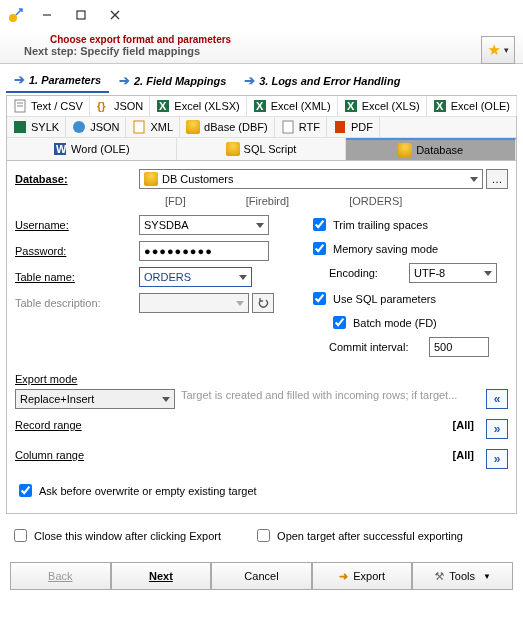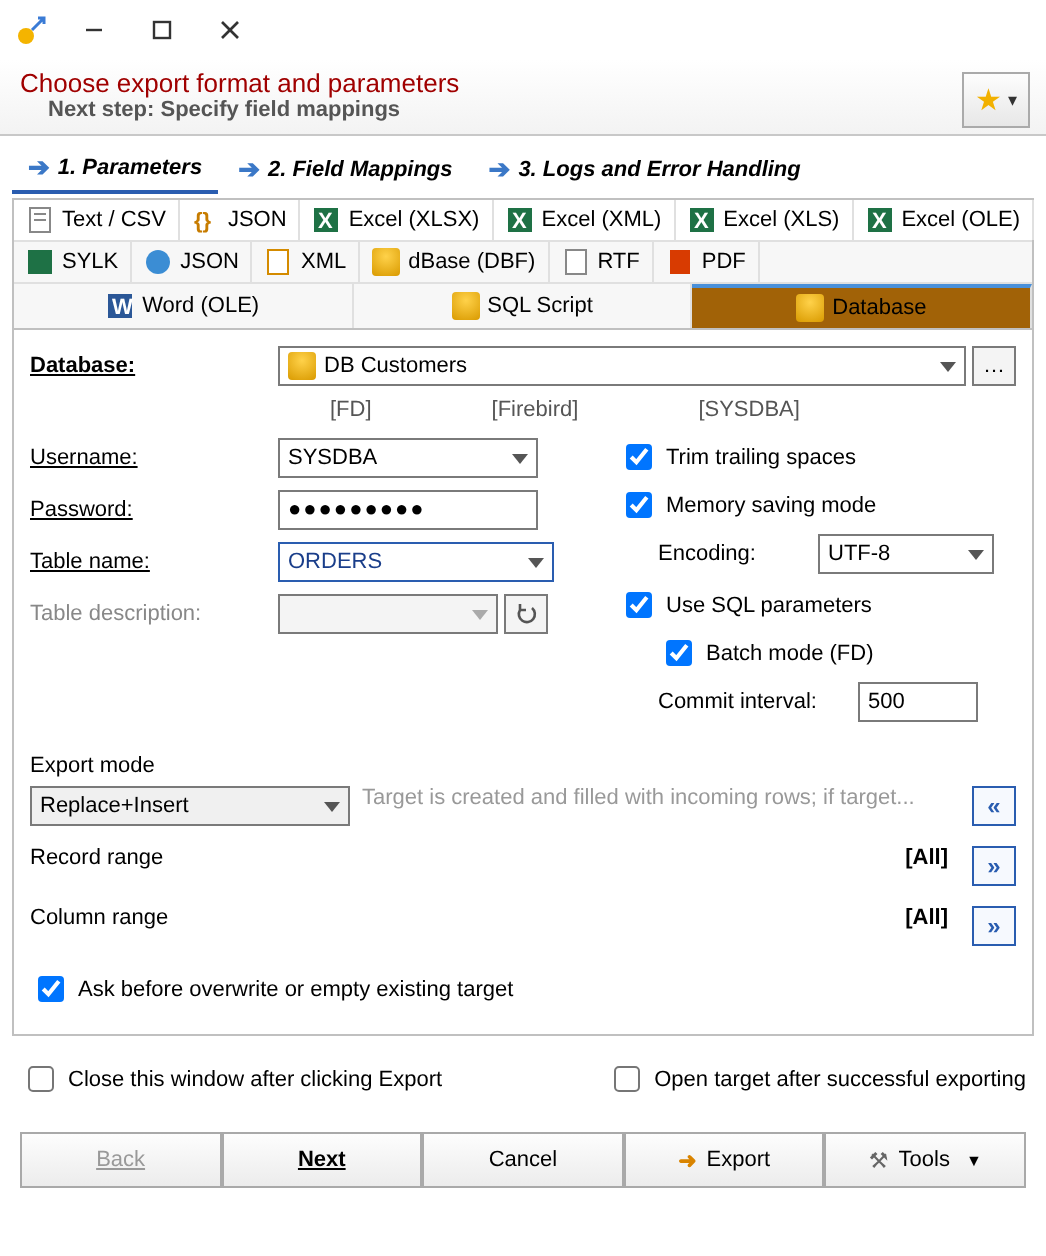--- a/index.html
+++ b/index.html
@@ -2,59 +2,59 @@
 <html><head>
 <meta charset="utf-8">
 <style>
 * { box-sizing: border-box; font-family: Tahoma, Arial, sans-serif; font-size: 11px; }
 body { margin: 0; background: #fff; width: 523px; height: 628px; overflow: hidden; }
 .titlebar { height: 30px; display: flex; align-items: center; padding: 0 8px; }
 .titlebar .ticon { width: 16px; height: 16px; margin-right: 6px; display: inline-block; }
 .titlebar .title { flex: 1; }
 .titlebar .winbtn { width: 34px; height: 24px; display: flex; align-items: center; justify-content: center; color: #333; }
 .header { padding: 4px 10px 6px 10px; border-bottom: 1px solid #c8c8c8; background: linear-gradient(#fff,#f3f3f3); position: relative; }
-.header .main { color: #a00000; font-weight: normal; font-size: 13px; }
+.header .main { color: #a00000; font-weight: bold; font-size: 10px; margin-left: 40px; }
 .header .sub { color: #555; margin-left: 14px; font-weight: bold; }
 .star-btn { position: absolute; right: 8px; top: 6px; width: 34px; height: 28px; background: linear-gradient(#fdfdfd,#e7e7e7); border: 1px solid #aaa; display: flex; align-items: center; justify-content: center; }
 .star-btn::after { content: "▾"; font-size: 9px; margin-left: 3px; color: #333; }
 .wiz-tabs { display: flex; padding: 4px 6px 0 6px; gap: 2px; }
 .wiz-tab { display: flex; align-items: center; padding: 4px 8px; font-style: italic; font-weight: bold; color: #000; }
 .wiz-tab.active { border-bottom: 2px solid #2a5db0; }
 .arrow { color: #3b78c7; margin-right: 4px; font-style: normal; font-size: 13px; font-weight: bold; }
 .fmt-tabs { border: 1px solid #c0c0c0; margin: 2px 6px 0 6px; }
 .fmt-row { display: flex; flex-wrap: nowrap; }
 .fmt-tab { display: flex; align-items: center; gap: 4px; padding: 3px 6px; border-right: 1px solid #e0e0e0; white-space: nowrap; }
 .fmt-tab .ic { width: 14px; height: 14px; display: inline-block; }
-.fmt-tab.active { background: #a16207; border-top: 2px solid #4a90d9; font-weight: normal; }
+.fmt-tab.active { background: #a3a3a3; border-top: 2px solid #4a90d9; font-weight: normal; }
 .row2 { background: #f7f7f7; border-top: 1px solid #e0e0e0; }
 .panel { border: 1px solid #c0c0c0; margin: 0 6px 6px 6px; border-top: none; padding: 8px 8px 8px 8px; }
 .row { display: flex; align-items: center; margin-bottom: 6px; }
 .lbl { width: 124px; }
 .lbl.bold { font-weight: bold; }
 .lbl.under { text-decoration: underline; }
 .lbl.disabled { color: #888; }
 input[type=text], input[type=password] { height: 20px; border: 1px solid #7a7a7a; padding: 0 4px; }
 .combo { display: flex; align-items: center; height: 20px; border: 1px solid #7a7a7a; background: #fff; padding: 0 4px; position: relative; }
 .combo::after { content: ""; position: absolute; right: 4px; top: 7px; border-left: 4px solid transparent; border-right: 4px solid transparent; border-top: 5px solid #555; }
 .combo.ro::after { border-top-color: #aaa; }
 .ellips { width: 22px; height: 20px; border: 1px solid #7a7a7a; background: #f4f4f4; display: flex; align-items: center; justify-content: center; margin-left: 3px; }
 .meta { display: flex; gap: 60px; margin: 2px 0 8px 150px; color: #555; font-size: 10px; }
 .two-col { display: flex; gap: 14px; }
 .col-l { width: 280px; }
 .col-r { flex: 1; }
 .chk { display: flex; align-items: center; gap: 4px; margin-bottom: 5px; }
 .chk input { width: 13px; height: 13px; }
 .chk.indent { margin-left: 20px; }
 .sect { margin-top: 10px; }
-.sect-title { color: #000; margin-bottom: 4px; }
+.sect-title { color: #000; text-decoration: underline; margin-bottom: 4px; }
 .sect-body { display: flex; gap: 6px; }
 .hint { color: #999; flex: 1; white-space: nowrap; overflow: hidden; text-overflow: ellipsis; }
 .tag-all { font-weight: bold; margin-left: auto; margin-right: 6px; }
 .sq-btn { width: 22px; height: 20px; border: 1px solid #2a5db0; background: #f6f9fe; display: flex; align-items: center; justify-content: center; color: #2a5db0; font-weight: bold; font-size: 12px; }
-.footer-chk { display: flex; gap: 50px; padding: 6px 10px; justify-content: space-between; }
+.footer-chk { display: flex; gap: 32px; padding: 6px 10px; }
 .btn-bar { display: flex; gap: 0; padding: 6px 10px 10px 10px; }
 .btn { flex: 1; height: 28px; border: 1px solid #a9a9a9; background: linear-gradient(#fdfdfd,#ececec); display: flex; align-items: center; justify-content: center; gap: 5px; }
 .btn.disabled { color: #999; }
 .ic-db { background: radial-gradient(circle at 50% 30%, #ffd24a, #d99a00); border-radius: 2px; }
 .ic-star::before { content: "★"; color: #f2b100; font-size: 15px; }
 .ic-export::before { content: "➜"; color: #d98400; font-weight: bold; }
 .ic-tools::before { content: "⚒"; color: #666; }
 svg { display: block; }
 </style>
 </head>
@@ -238,38 +238,38 @@
     <div class="lbl bold under">Database:</div>
     <div class="combo" style="flex:1">
       <span class="ic ic-db" style="width:14px;height:14px;margin-right:4px"></span>
       <span>DB Customers</span>
     </div>
     <div class="ellips">…</div>
   </div>
   <div class="meta">
     <span>[FD]</span>
     <span>[Firebird]</span>
-    <span>[SYSDBA]</span>
+    <span>[ORDERS]</span>
   </div>
 
   <div class="two-col">
     <div class="col-l">
       <div class="row">
         <div class="lbl under">Username:</div>
         <div class="combo" style="width:130px">
             <span>SYSDBA</span>
           </div>
       </div>
       <div class="row">
         <div class="lbl under">Password:</div>
         <input type="text" style="width: 130px; letter-spacing: 1px;" readonly="" value="●●●●●●●●●">
       </div>
       <div class="row">
         <div class="lbl under">Table name:</div>
-        <div class="combo" style="width:138px;border-color:#2a5db0;color:#1a3e8a">
+        <div class="combo" style="width:113px;border-color:#2a5db0;color:#1a3e8a">
             <span>ORDERS</span>
           </div>
       </div>
       <div class="row">
         <div class="lbl disabled">Table description:</div>
         <div class="combo ro" style="width:110px;background:#f4f4f4">
             <span></span>
           </div>
         <div class="ellips">
             <svg width="12" height="12">

